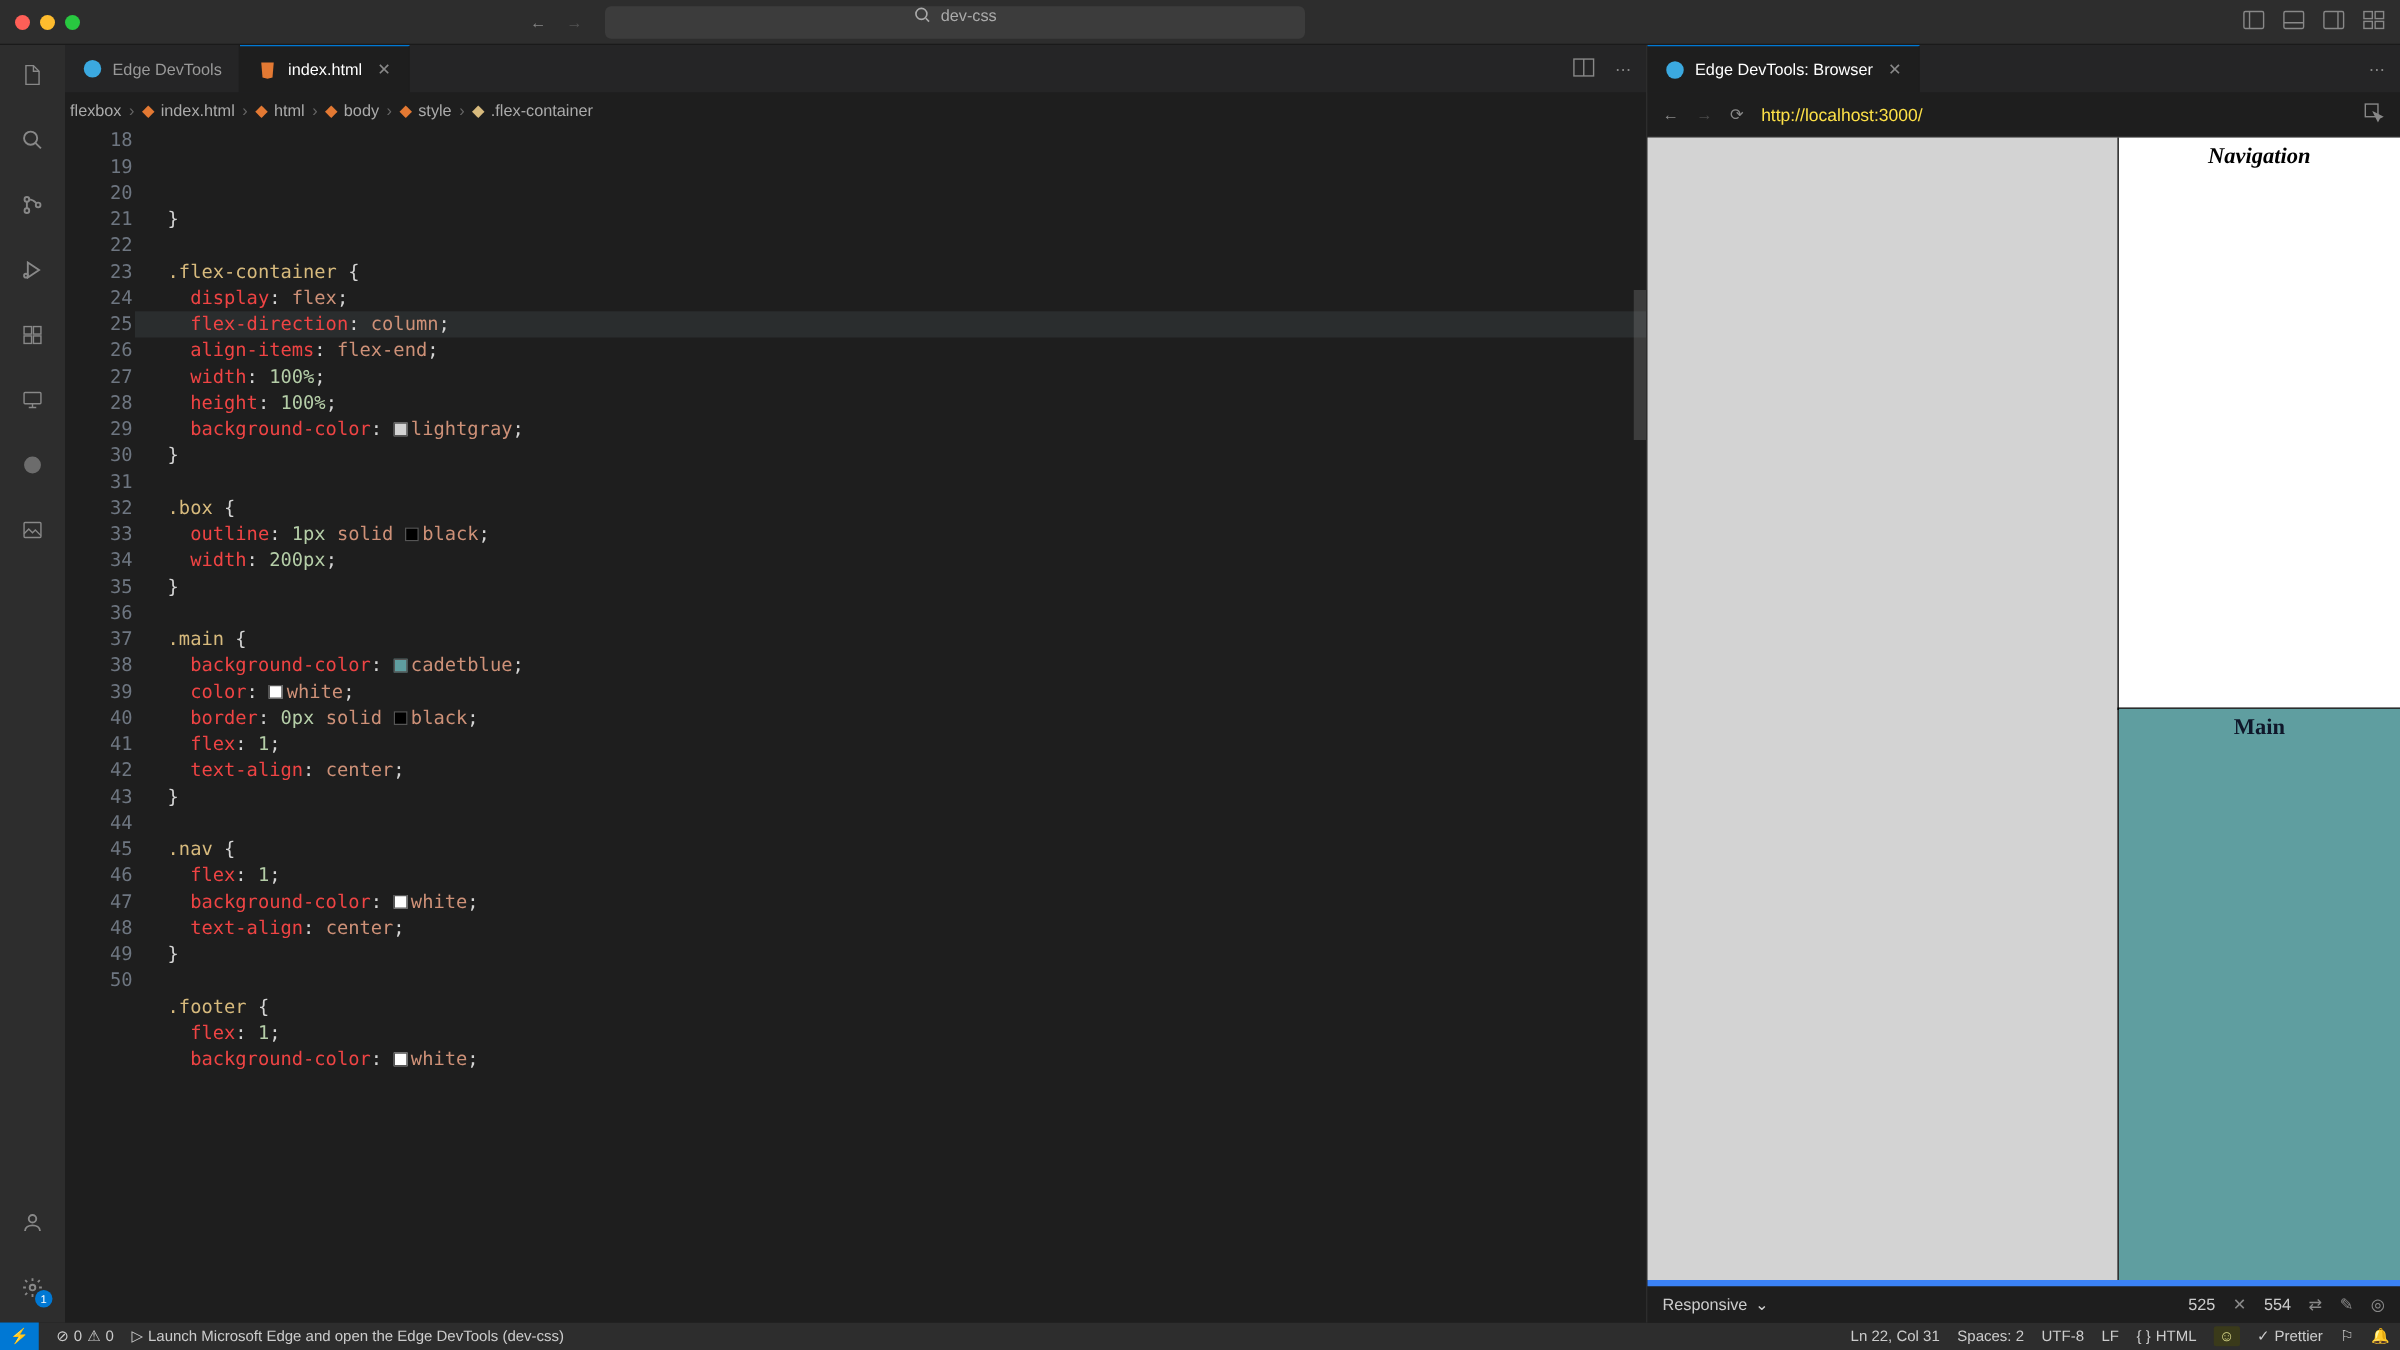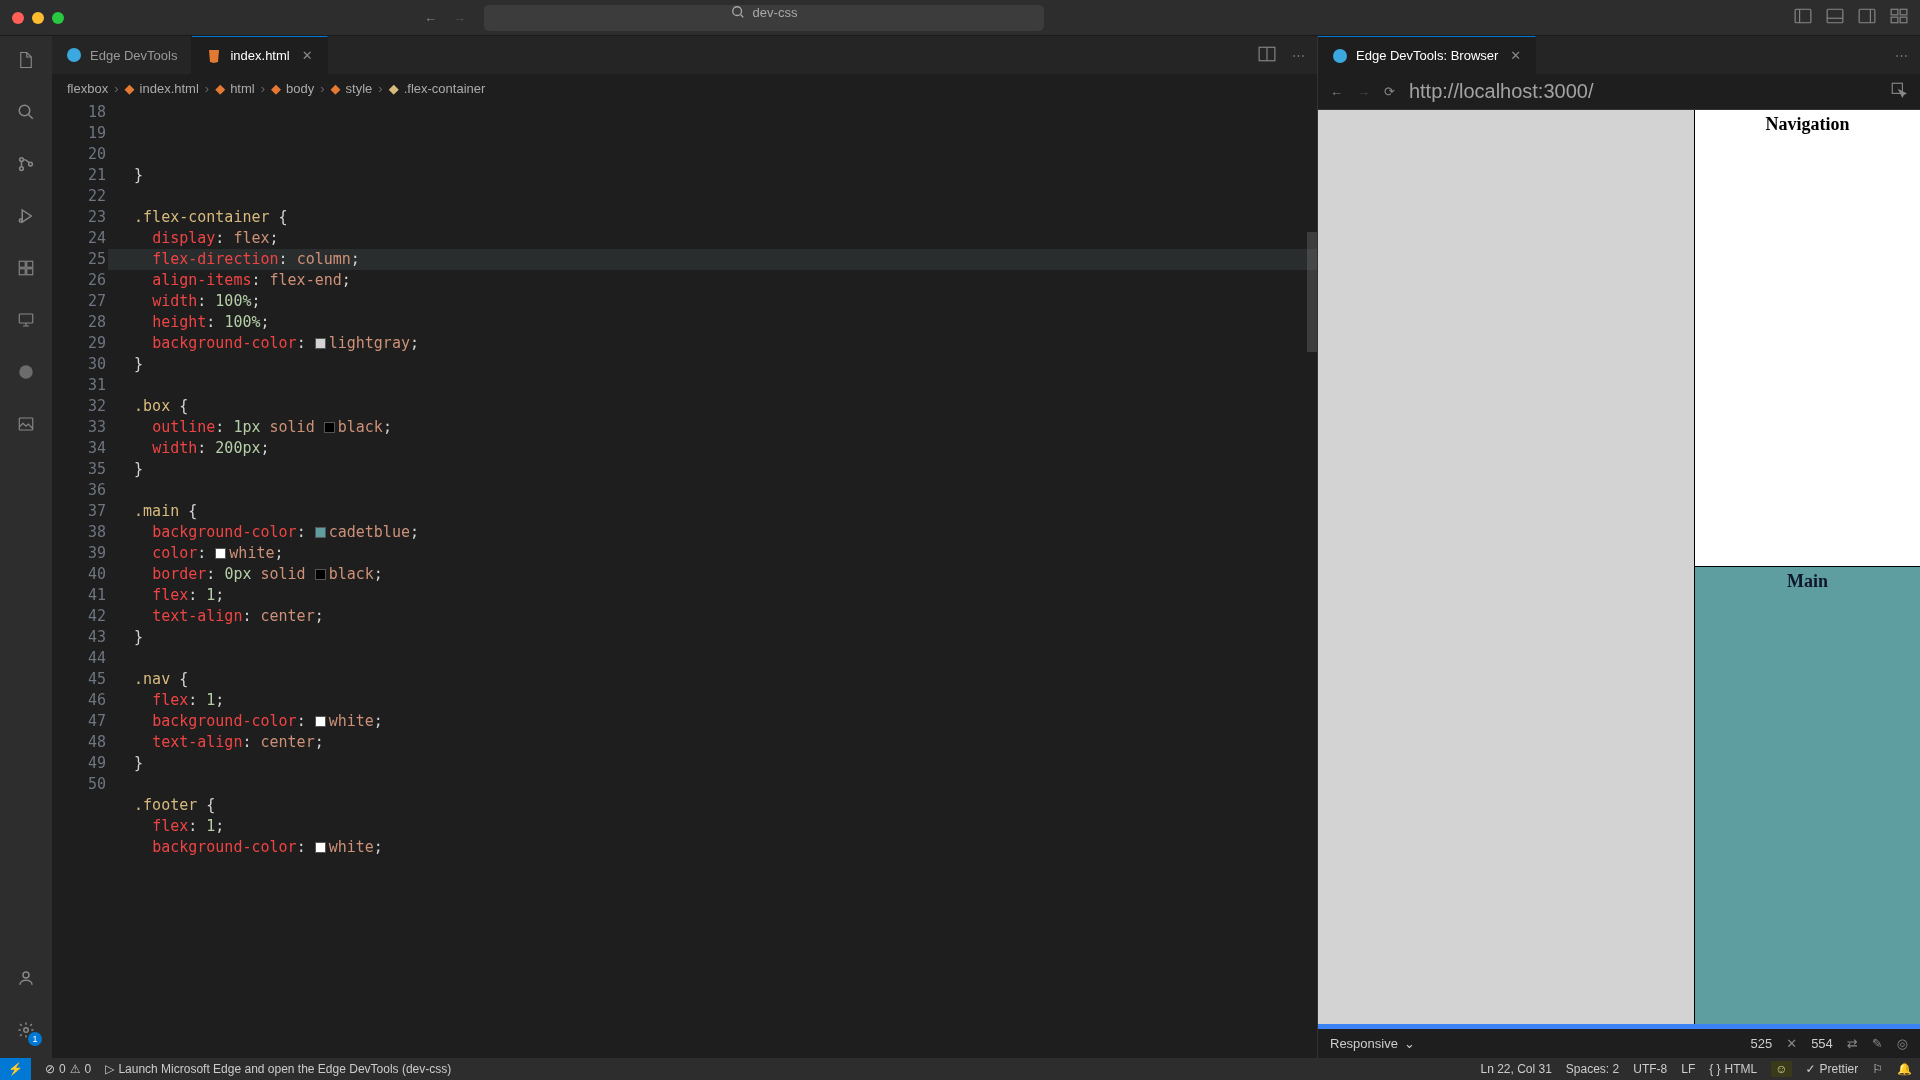--- a/index.html
+++ b/index.html
@@ -81,21 +81,21 @@
   padding: 0 14px; color: #999; cursor: pointer;
   border-right: 1px solid #1e1e1e;
 }
 .tab.active { background: #1e1e1e; color: #fff; border-top: 1px solid #0078d4; }
 .tab-icon { width: 16px; height: 16px; display: flex; align-items: center; justify-content: center; }
 .tab-close { color: #888; margin-left: 4px; cursor: pointer; }
 .tabs-right { margin-left: auto; display: flex; align-items: center; gap: 16px; padding-right: 12px; color: #888; }
 
 .breadcrumbs {
   height: 28px; display: flex; align-items: center; gap: 6px;
-  padding: 0 15px; color: #aaa; font-size: 13px;
+  padding: 0 4px; color: #aaa; font-size: 13px;
   background: #1e1e1e;
 }
 .crumb { display: flex; align-items: center; gap: 5px; cursor: pointer; }
 .crumb-sep { color: #666; }
 
 .editor-body { flex: 1; display: flex; overflow: hidden; font-family: "Menlo", "Consolas", monospace; font-size: 15px; }
 .gutter {
   width: 56px; text-align: right; color: #6e7681;
   padding-right: 18px; user-select: none; line-height: 21px;
   padding-top: 0;
@@ -123,29 +123,29 @@
 .right-tabs { height: 38px; display: flex; align-items: stretch; background: #252526; }
 .right-tabs .tab { border-top: 1px solid transparent; }
 .right-tabs .tab.active { border-top-color: #0078d4; }
 .right-tabs .tabs-right { padding-right: 12px; }
 
 .browser-toolbar {
   height: 36px; display: flex; align-items: center; gap: 14px;
   padding: 0 12px; color: #aaa; background: #1e1e1e;
   border-bottom: 1px solid #333;
 }
-.url-box { flex: 1; color: #a3a3a3; font-size: 20px; }
+.url-box { flex: 1; color: #fde047; font-size: 14px; }
 .bt-icon { cursor: pointer; color: #888; }
 
 .preview-frame { flex: 1; background: #d3d3d3; display: flex; justify-content: flex-end; overflow: hidden; }
 .preview-col { width: 225px; display: flex; flex-direction: column; background: #fff; }
 .pv-nav {
   flex: 1; background: #fff; outline: 1px solid #000;
   display: flex; justify-content: center; padding-top: 4px;
-  font-family: Georgia, serif; font-weight: bold; font-size: 18px; color: #000;
+  font-family: Georgia, serif; font-weight: bold; font-size: 18px; color: #000; font-style: italic;
 }
 .pv-main {
   flex: 1; background: #5f9ea0; color: #0f172a; outline: 1px solid #000;
   display: flex; justify-content: center; padding-top: 4px;
   font-family: Georgia, serif; font-weight: bold; font-size: 18px;
 }
 .pv-footer {
   flex: 1; background: #fff; outline: 1px solid #000;
   display: flex; justify-content: center; padding-top: 4px;
   font-family: Georgia, serif; font-weight: bold; font-size: 18px; color: #000;

